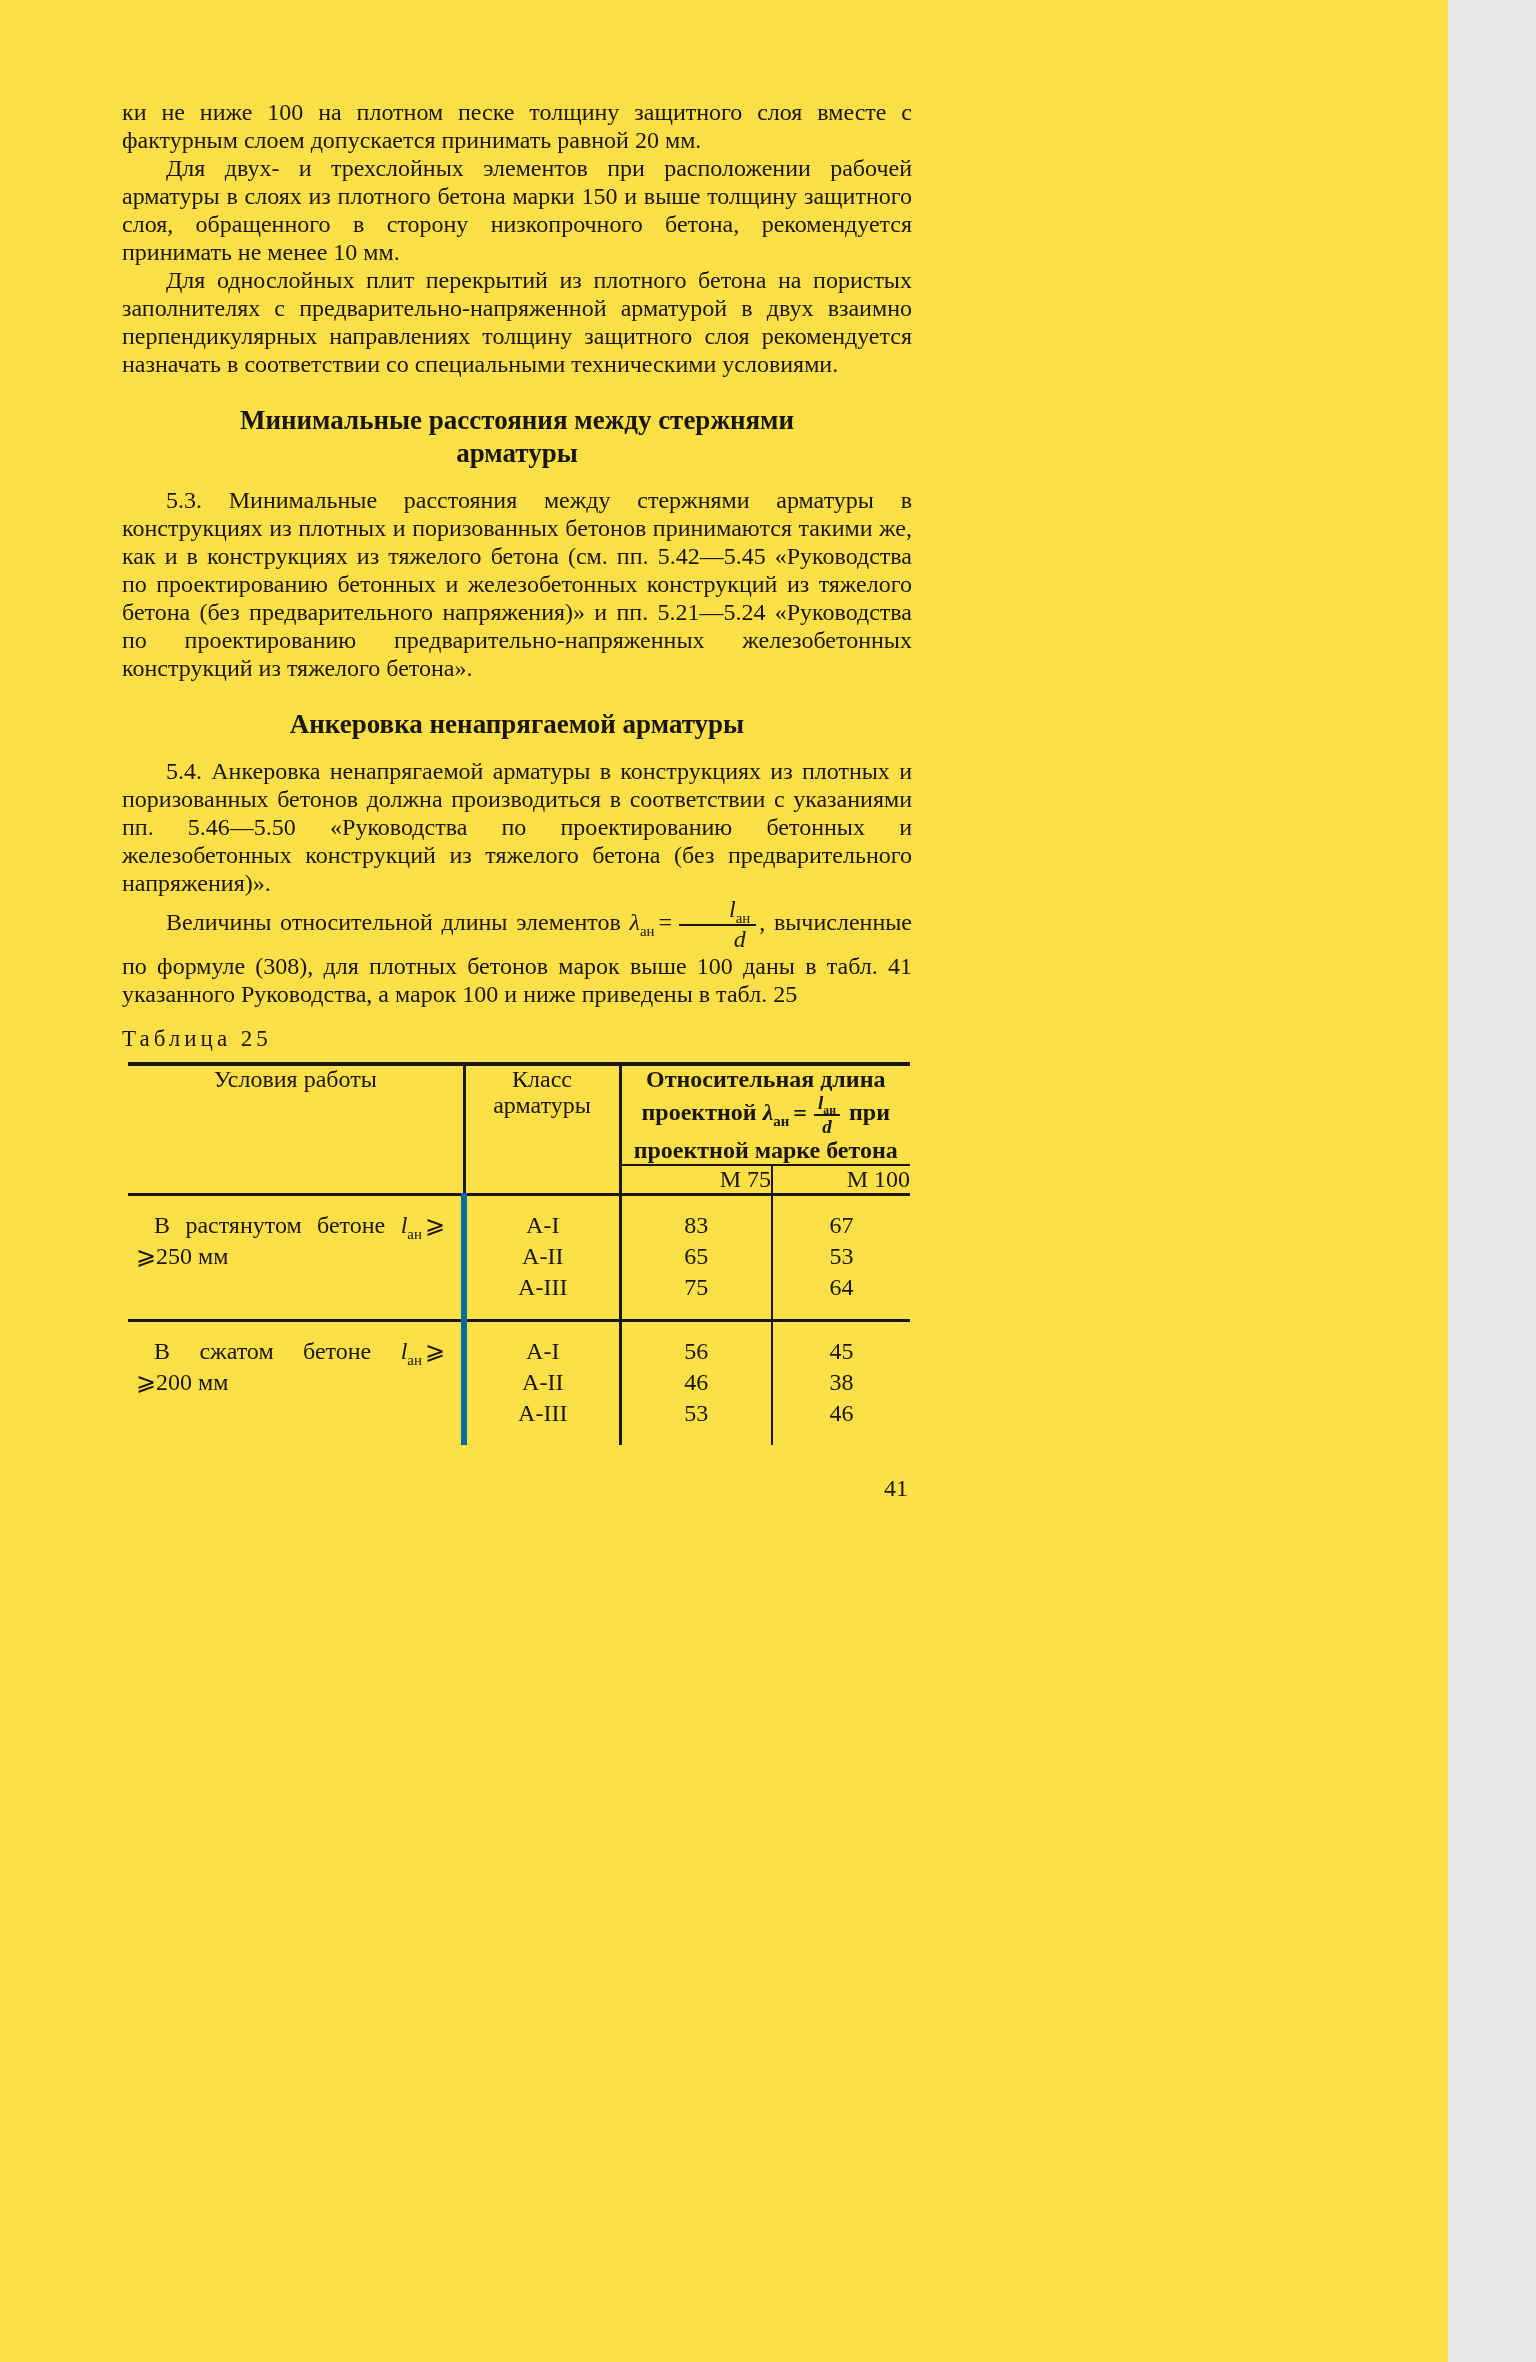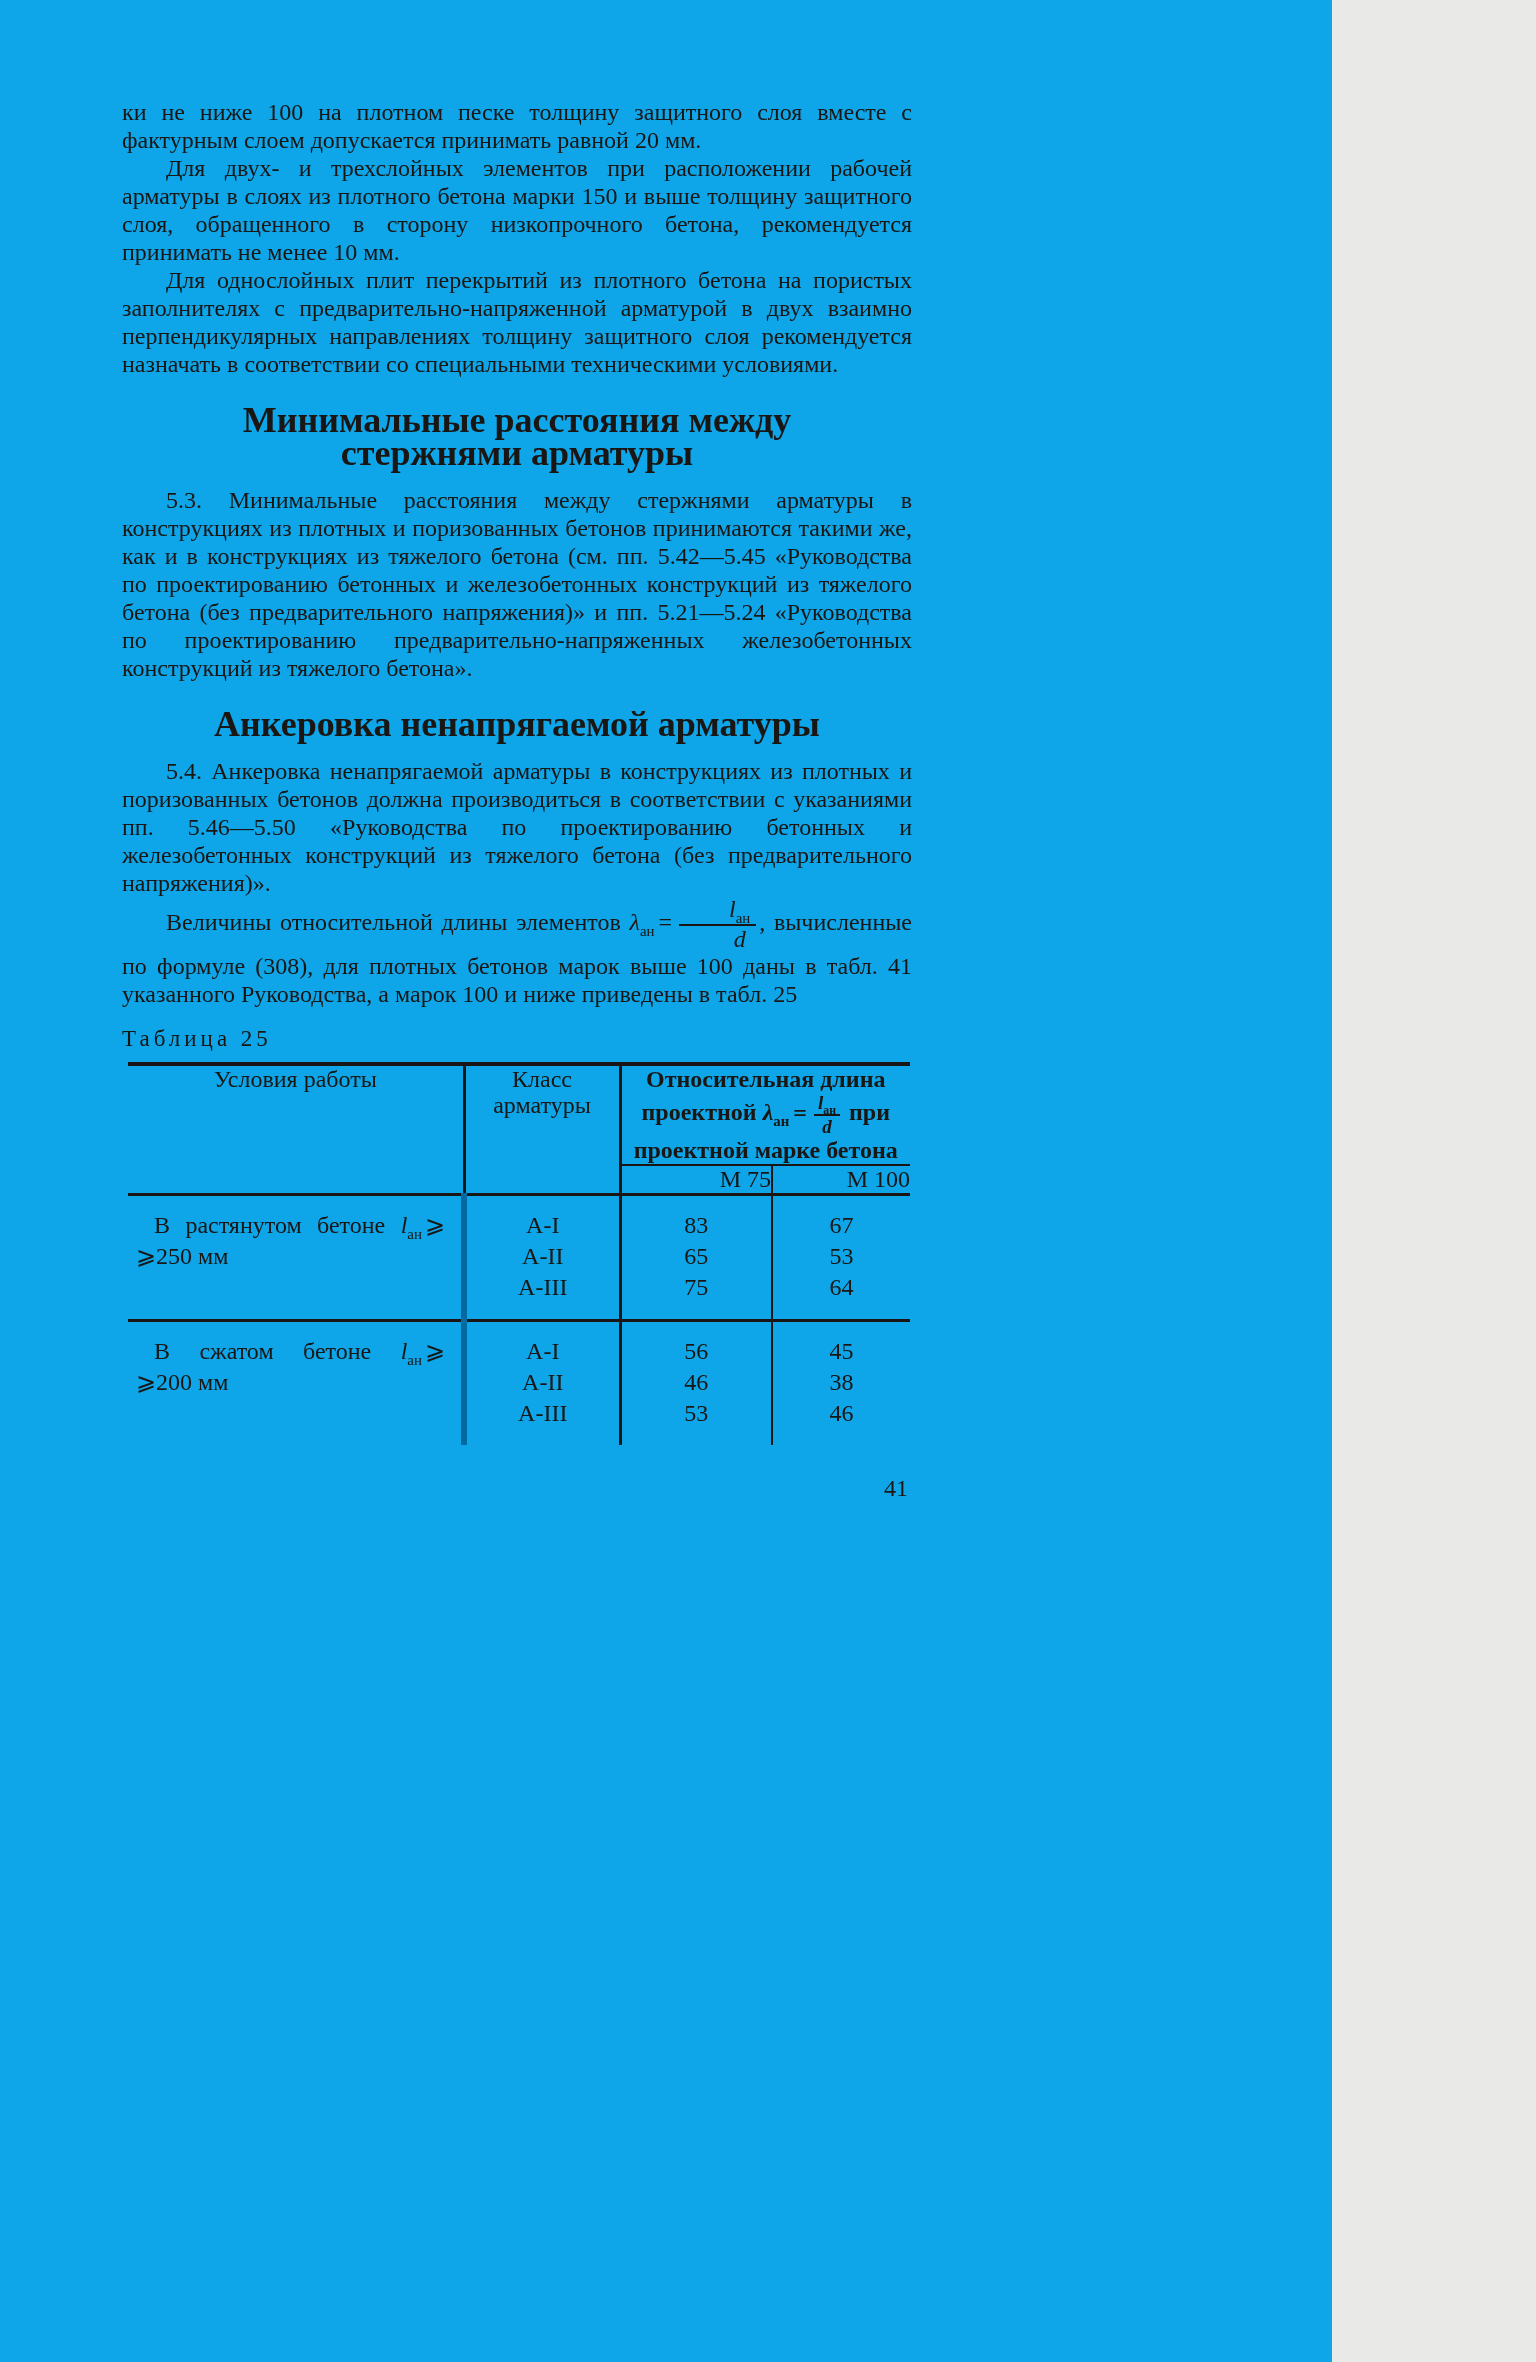--- a/index.html
+++ b/index.html
@@ -3,39 +3,39 @@
 <meta charset="utf-8">
 <style>
   html, body { margin: 0; padding: 0; }
   body {
     width: 1536px; height: 2362px;
     background: #e9e9e7;
     font-family: "Liberation Serif", "DejaVu Serif", serif;
   }
   .page {
     position: relative;
-    width: 1332px; height: 2362px;
-    background: #0ea5e9;
+    width: 1448px; height: 2362px;
+    background: #fde047;
     color: #191613;
     overflow: hidden;
   }
   .content {
     position: absolute;
     left: 122px; top: 98px;
     width: 790px;
   }
   p.body {
     margin: 0;
     font-size: 24px;
     line-height: 28px;
     text-align: justify;
   }
   p.ind { text-indent: 44px; }
   h2.hdr {
-    font-size: 36px;
+    font-size: 27px;
     line-height: 33px;
     font-weight: bold;
     text-align: center;
     margin: 26px auto 16px auto;
   }
   h2.narrow { max-width: 630px; }
   .it { font-style: italic; }
   sub { font-size: 0.62em; line-height: 0; }
   .geq { margin-left: 3px; }
   .eq { margin: 0 4px; }

